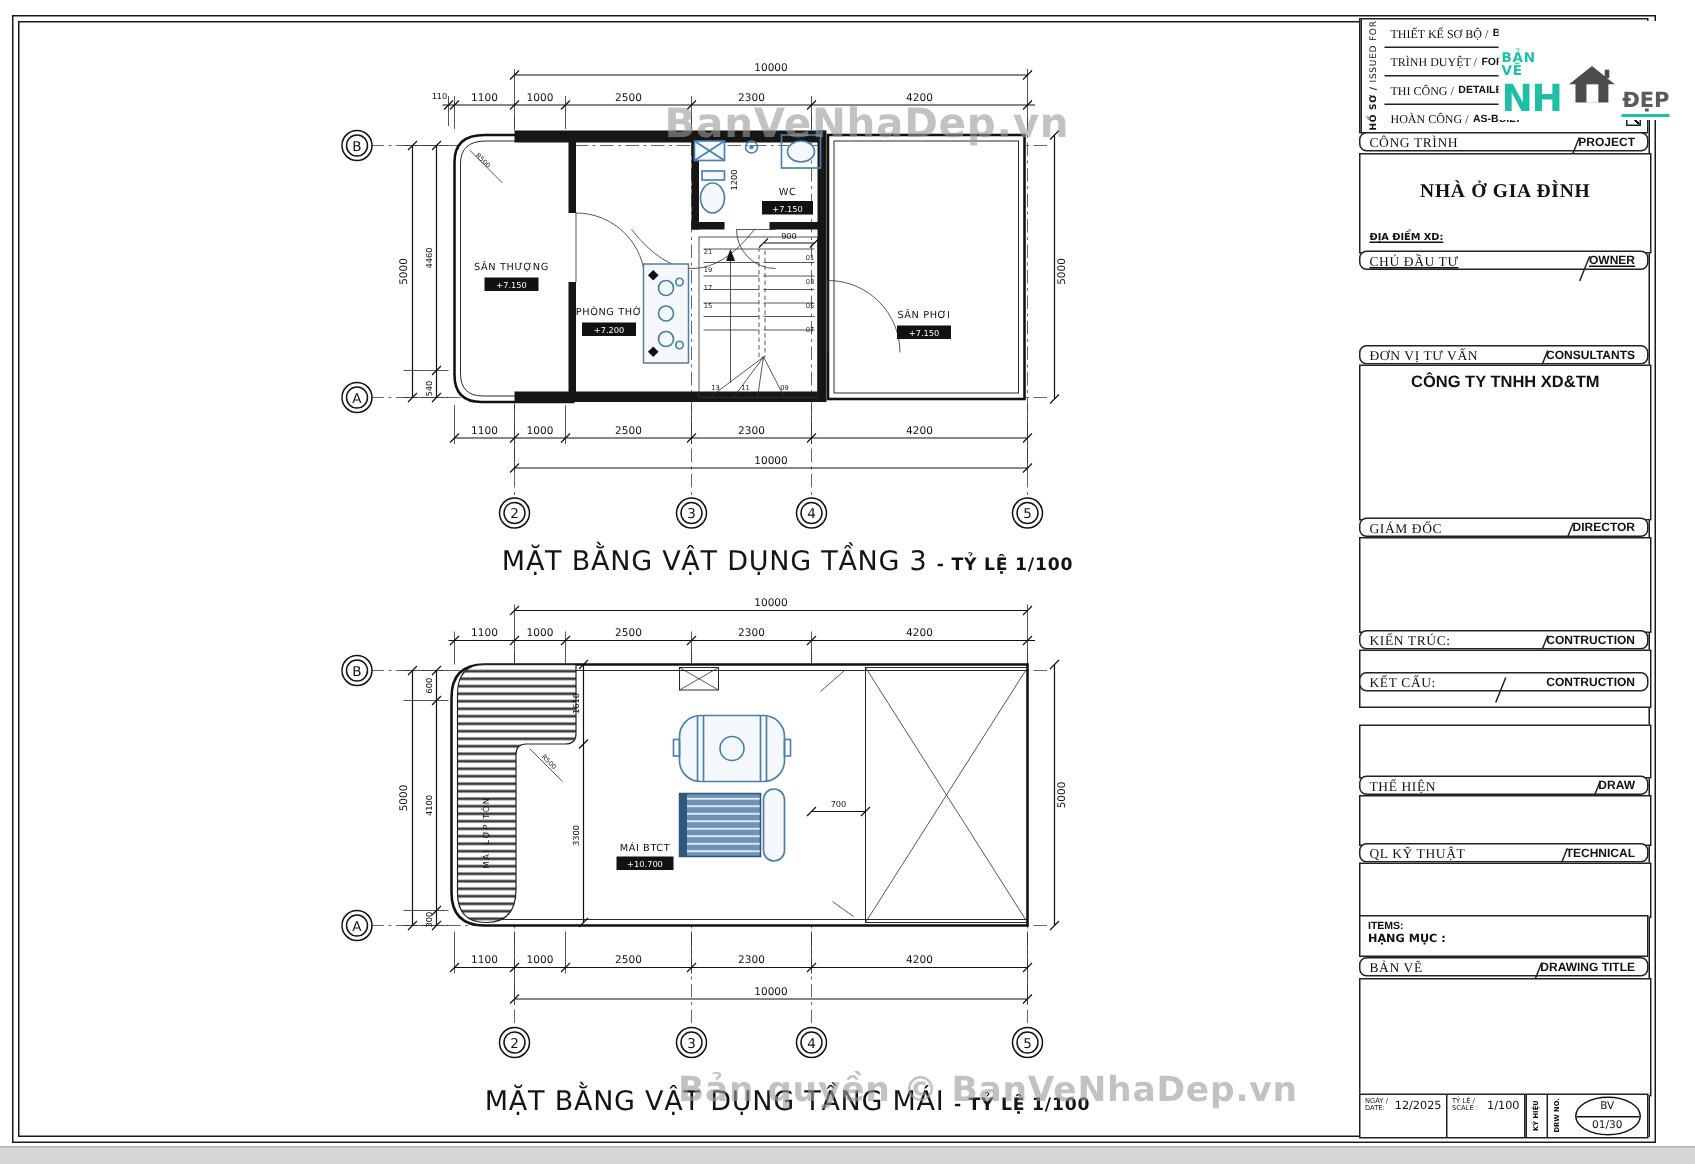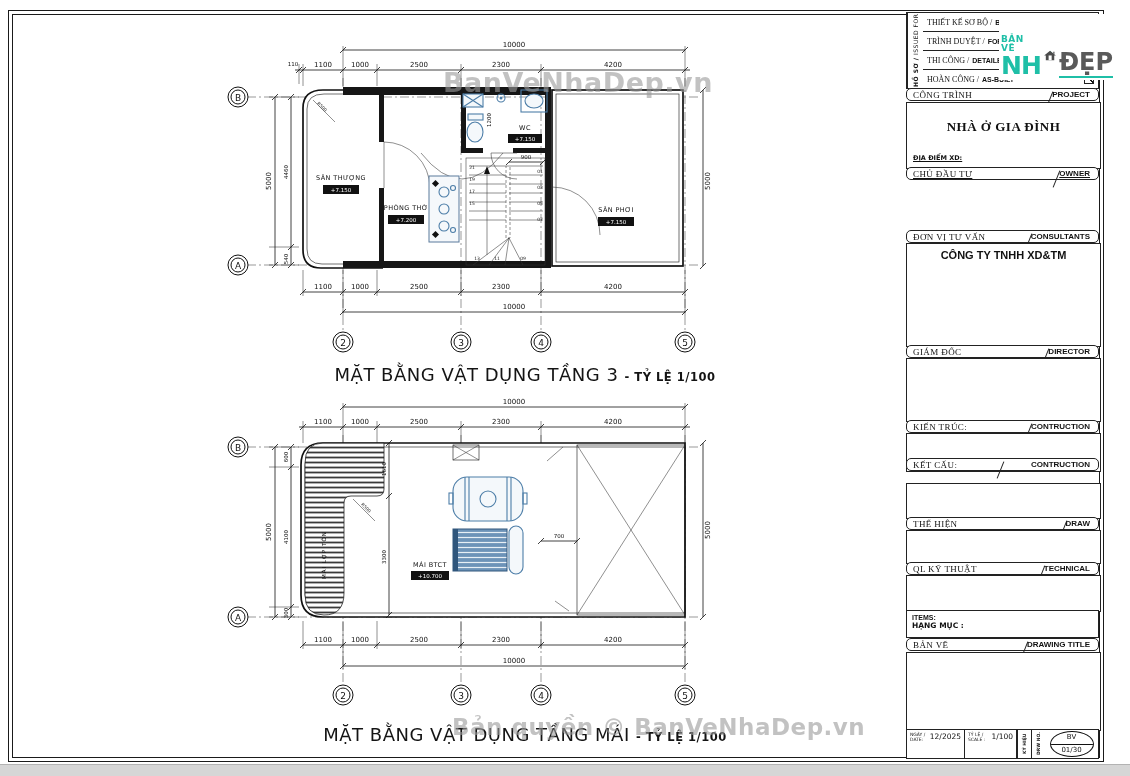--- a/index.html
+++ b/index.html
@@ -51,21 +51,21 @@
   .ifr:last-child{border-bottom:none;}
   .ifr .vn{font-family:"Liberation Serif",serif;font-size:8px;white-space:nowrap;}
   .ifr .en{font-family:"Liberation Sans",sans-serif;font-weight:bold;font-size:7px;white-space:nowrap;flex:1;}
   .cb{width:8px;height:8px;border:1px solid #222;flex:0 0 auto;}
   .cb.checked{background:linear-gradient(45deg,transparent 44%,#111 44%,#111 58%,transparent 58%);}
   
   .logo{position:absolute;top:2px;right:-14px;width:116px;height:66px;background:#fff;display:flex;align-items:flex-end;gap:2px;padding:2px;box-sizing:border-box;}
   .logo .txtcol{display:flex;flex-direction:column;align-items:flex-start;line-height:1;}
   .logo .l1{color:#1fbfa7;font-weight:bold;font-size:9px;letter-spacing:.5px;}
   .logo .l2{color:#1fbfa7;font-weight:bold;font-size:25px;letter-spacing:-1px;}
-  .logo .suf{color:#5a5a5a;font-weight:bold;font-size:24px;line-height:1;border-bottom:2.5px solid #1fbfa7;padding-bottom:2px;}
+  .logo .suf{color:#5a5a5a;font-weight:bold;font-size:14px;line-height:1;border-bottom:2.5px solid #1fbfa7;padding-bottom:2px;}
   
   .tfoot{position:absolute;left:1px;top:717px;width:193px;height:30px;border:1px solid #222;display:flex;box-sizing:border-box;background:#fff;}
   .fc{border-right:1px solid #222;display:flex;flex-direction:row;justify-content:space-between;padding:2px 3px;box-sizing:border-box;}
   .fc .lab{font-size:4.5px;color:#222;}
   .fc .val{font-size:7.5px;text-align:center;padding-bottom:3px;}
   .fvert{width:13px;border-right:1px solid #222;display:flex;align-items:center;justify-content:center;
          writing-mode:vertical-rl;transform:rotate(180deg);font-size:4.5px;font-weight:bold;}
   .oval{flex:1;display:flex;align-items:center;justify-content:center;}
   .oval .o{width:42px;height:24px;border:1.5px solid #111;border-radius:50%;display:flex;flex-direction:column;align-items:stretch;overflow:hidden;}
   .oval .o .t{flex:1;text-align:center;font-size:7px;line-height:11px;}
@@ -427,21 +427,21 @@
   </div>
   <div class="tbbox" style="top:346px;height:62px;"></div>
 
   <div class="tbhead" style="top:408px;">
     <span class="vn">KIẾN TRÚC:</span>
       <span class="slash"></span>
       <span class="en">CONTRUCTION</span>
   </div>
   <div class="tbbox" style="top:421px;height:37px;"></div>
 
-  <div class="tbhead" style="top:446px;gap:28px;">
+  <div class="tbhead" style="top:436px;gap:28px;">
     <span class="vn">KẾT CẤU:</span>
       <span class="slash"></span>
       <span class="en">CONTRUCTION</span>
   </div>
   <div class="tbbox" style="top:471px;height:34px;"></div>
 
   <div class="tbhead" style="top:505px;">
     <span class="vn">THỂ HIỆN</span>
       <span class="slash"></span>
       <span class="en">DRAW</span>

